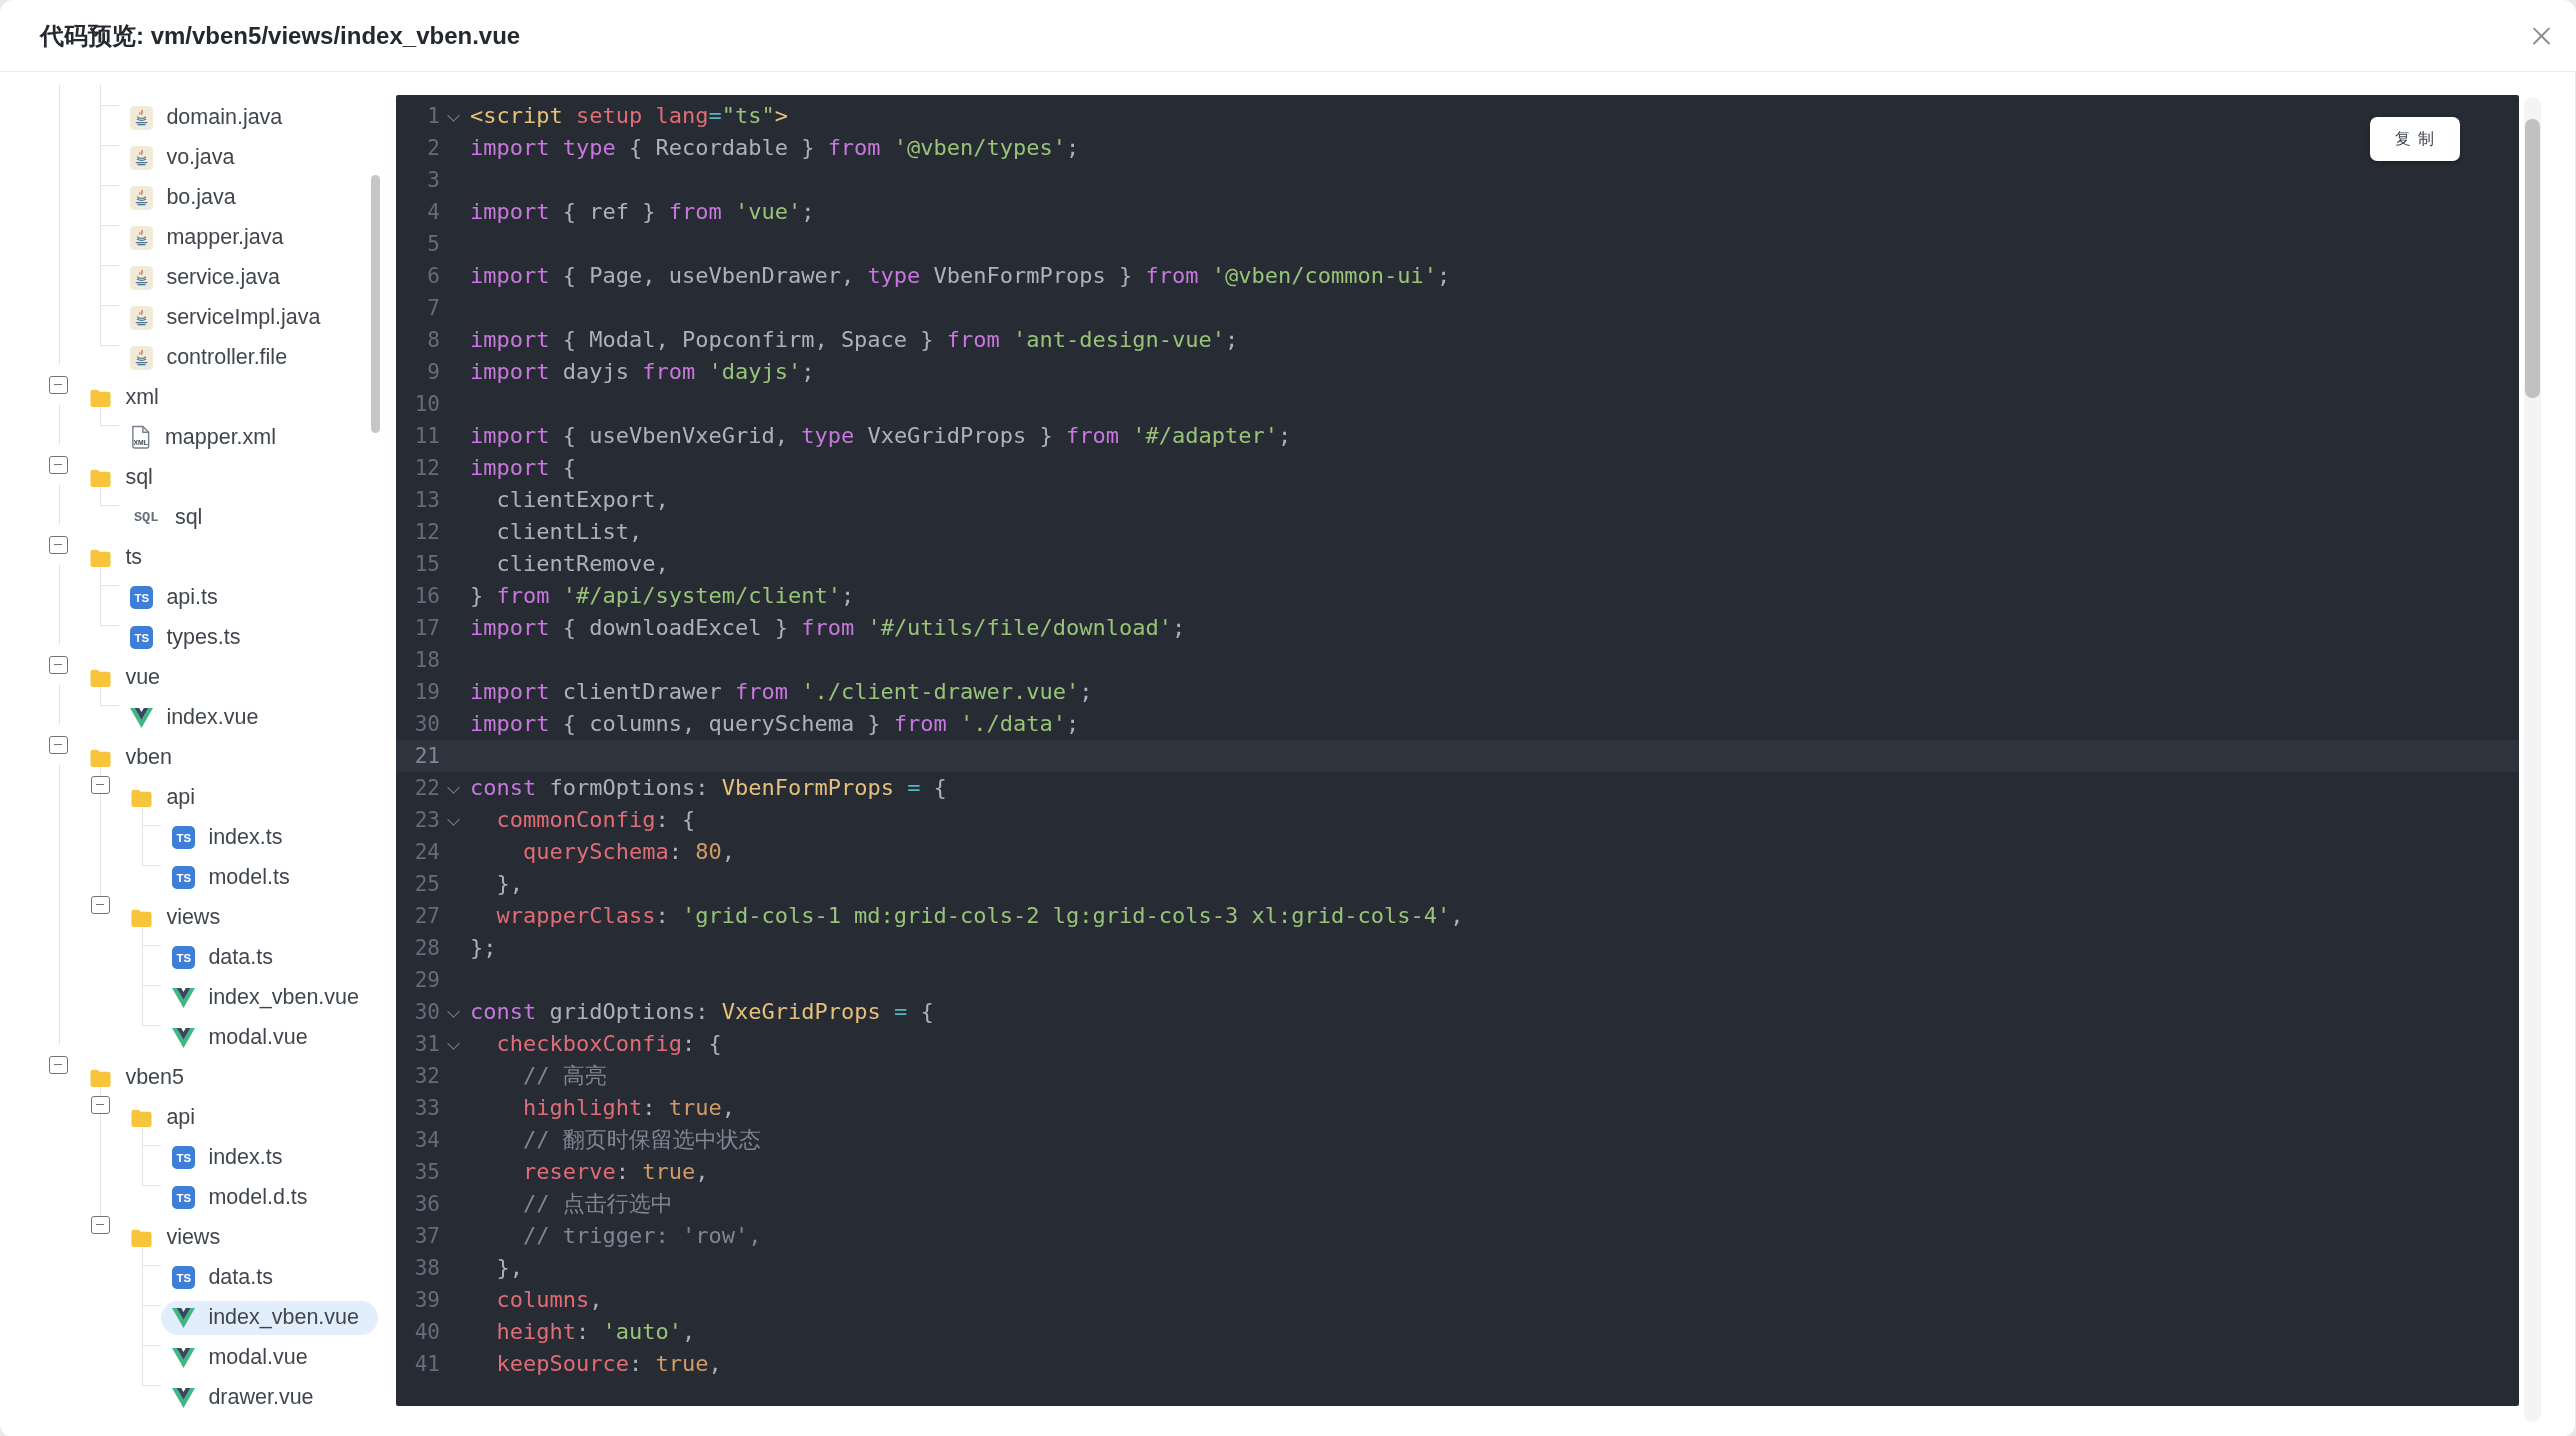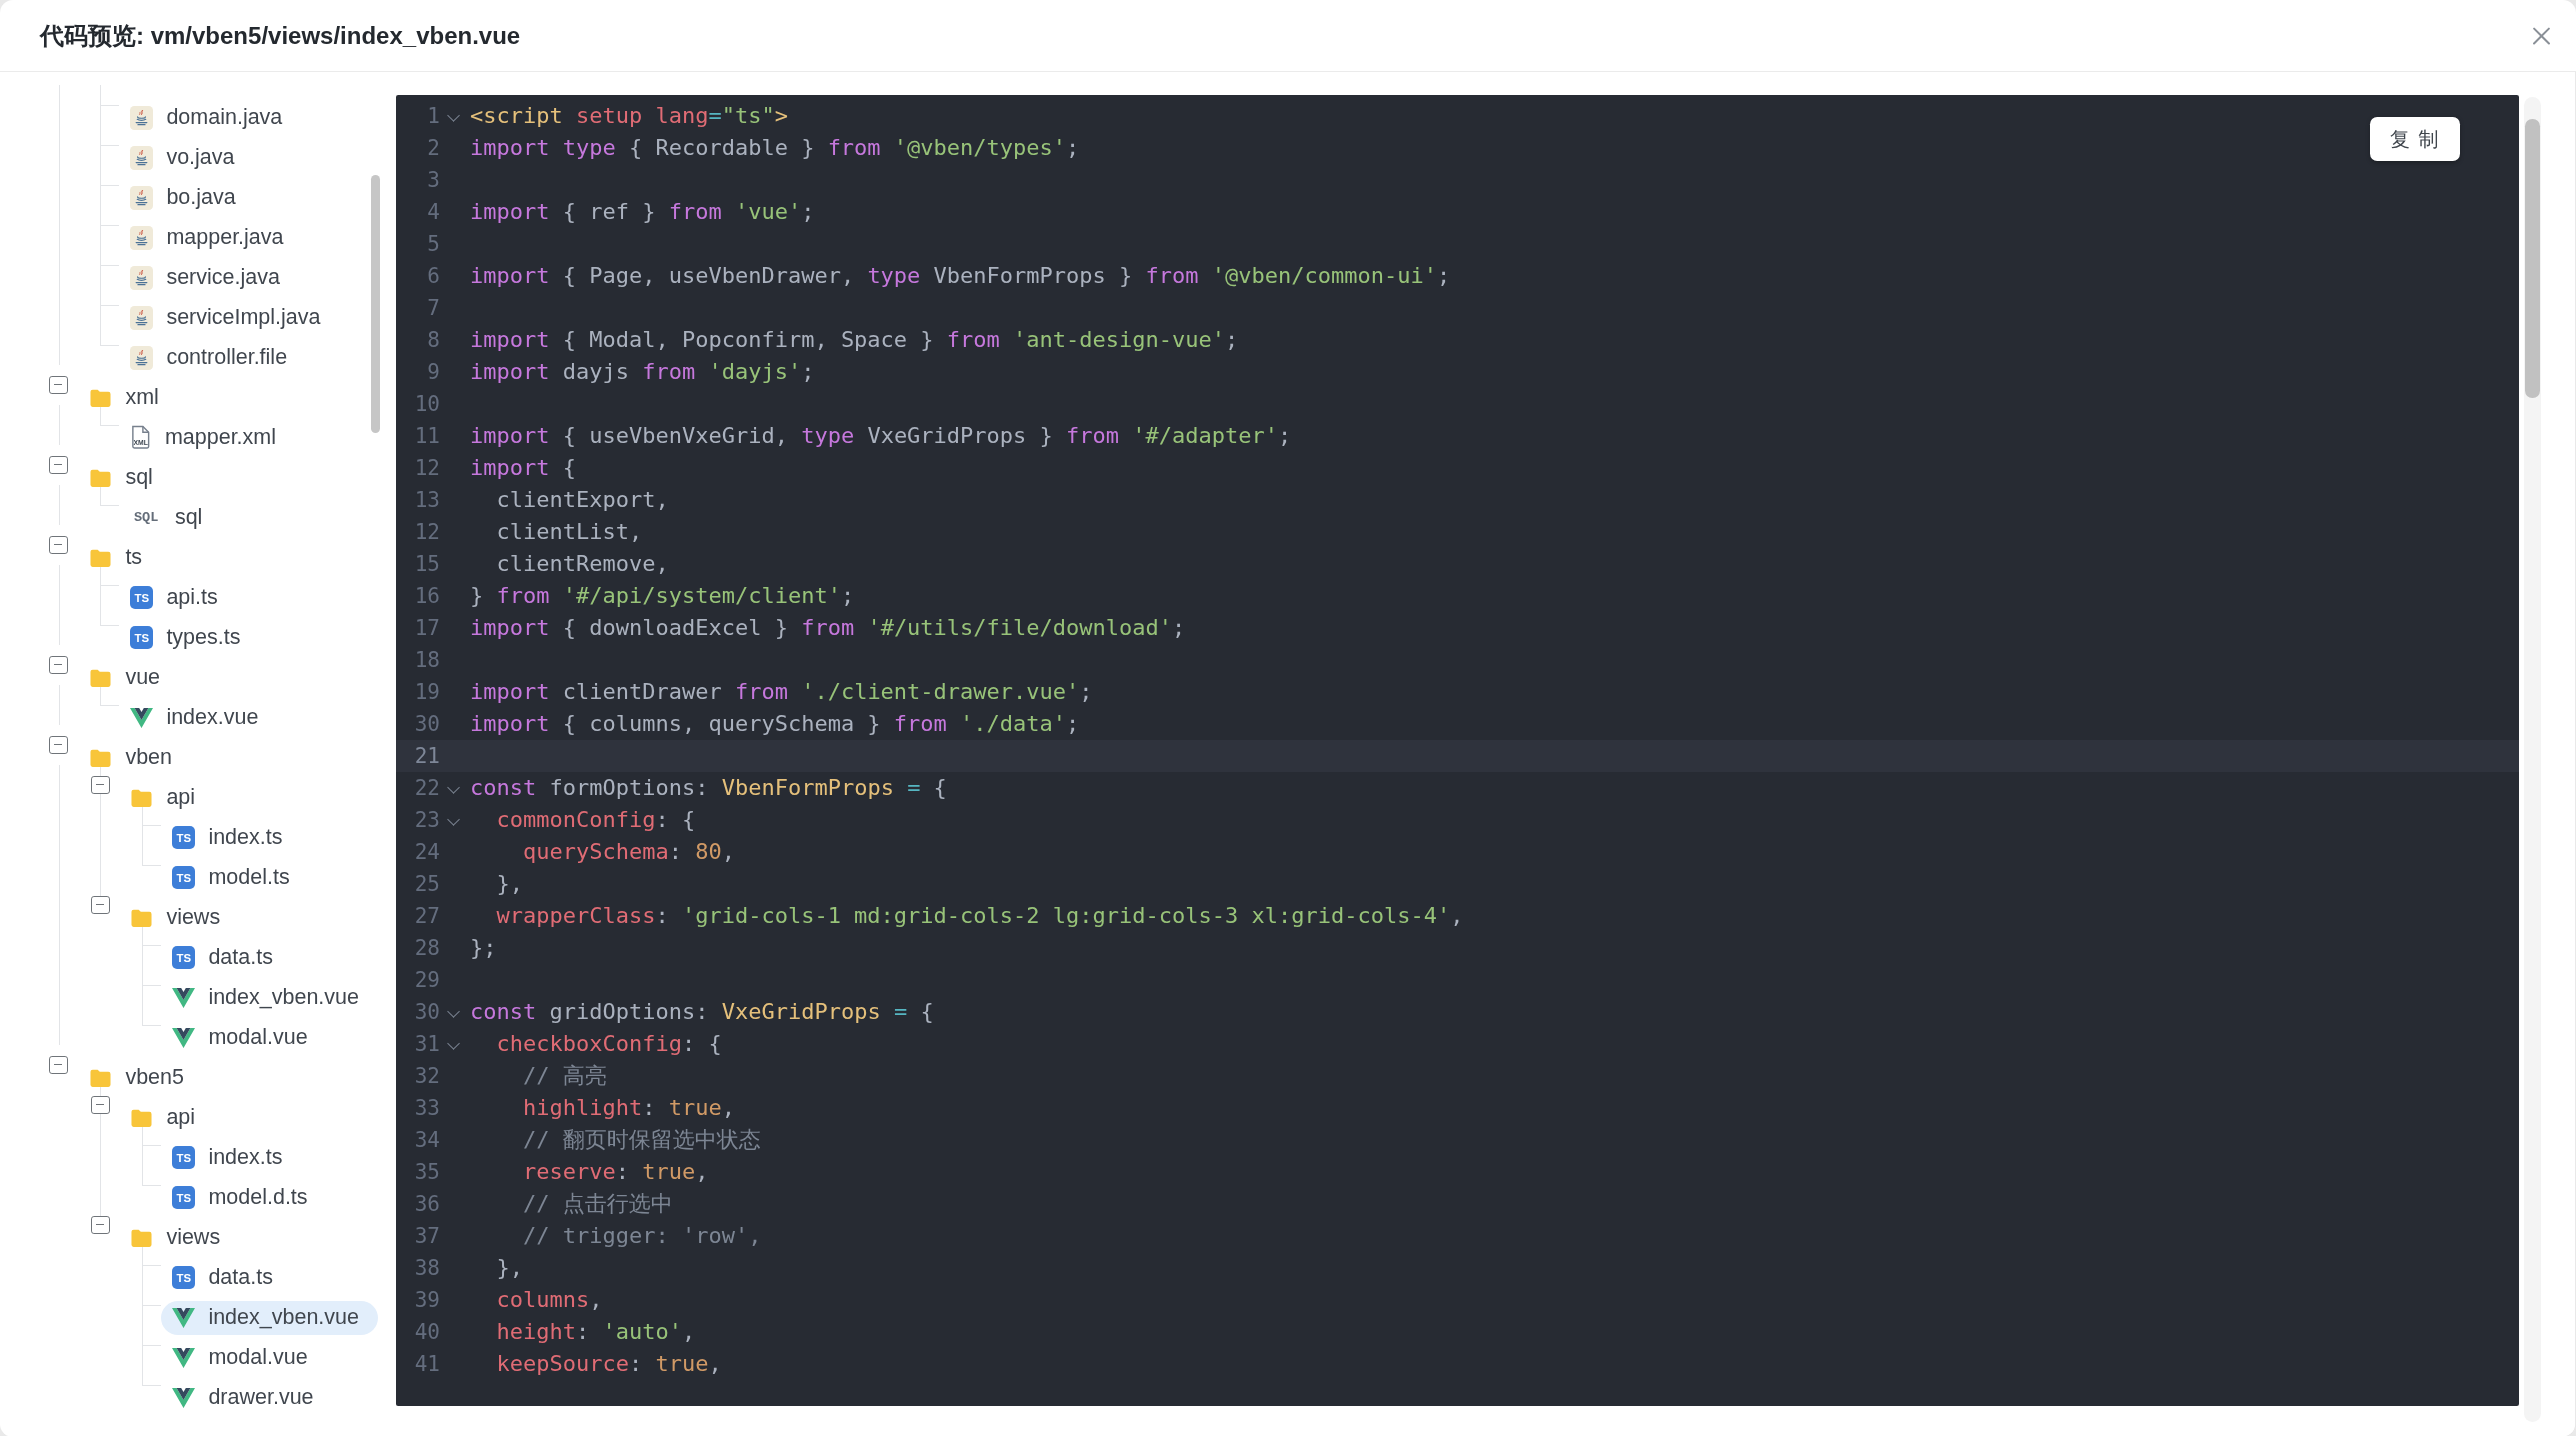--- a/index.html
+++ b/index.html
@@ -45,21 +45,21 @@
   .fold { flex:none; width:30px; position:relative; cursor:pointer; }
   .fold.has::after { content:""; position:absolute; left:9.3px; top:10.7px; width:7.9px; height:7.9px; border-left:1.4px solid #78818f; border-bottom:1.4px solid #78818f; transform:rotate(-45deg); }
   .src { flex:1; color:#abb2bf; }
 
   .tk-kw{color:#c678dd} .tk-fg{color:#abb2bf} .tk-str{color:#98c379} .tk-typ{color:#e5c07b}
   .tk-prop{color:#e06c75} .tk-num{color:#d19a66} .tk-op{color:#56b6c2} .tk-fn{color:#61afef}
   .tk-com{color:#7d8694} .tk-attr{color:#e06c75}
 
   
   .copy-btn { position:absolute; left:2370px; top:117px; width:90px; height:44px; background:#ffffff; border:none; border-radius:7.2px;
-              font-size:20px; color:#3f454c; font-family:"Liberation Sans", sans-serif; letter-spacing:1.4px;
+              font-size:16px; color:#3f454c; font-family:"Liberation Sans", sans-serif; letter-spacing:1.4px;
               box-shadow:0 1.4px 4.3px rgba(0,0,0,0.28); cursor:pointer; z-index:5; }
 
   
   .tree-sb-thumb { position:absolute; left:371px; top:175px; width:9.3px; height:258px; background:#c6c6c6; border-radius:5px; z-index:3; }
   .code-sb-track { position:absolute; left:2524px; top:97px; width:17px; height:1325px; background:#f4f4f4; border-radius:8.6px; }
   .code-sb-thumb { position:absolute; left:1.4px; top:21.5px; width:14.3px; height:279px; background:#c1c1c1; border-radius:7.2px; }
 </style>
 </head>
 <body>
 

